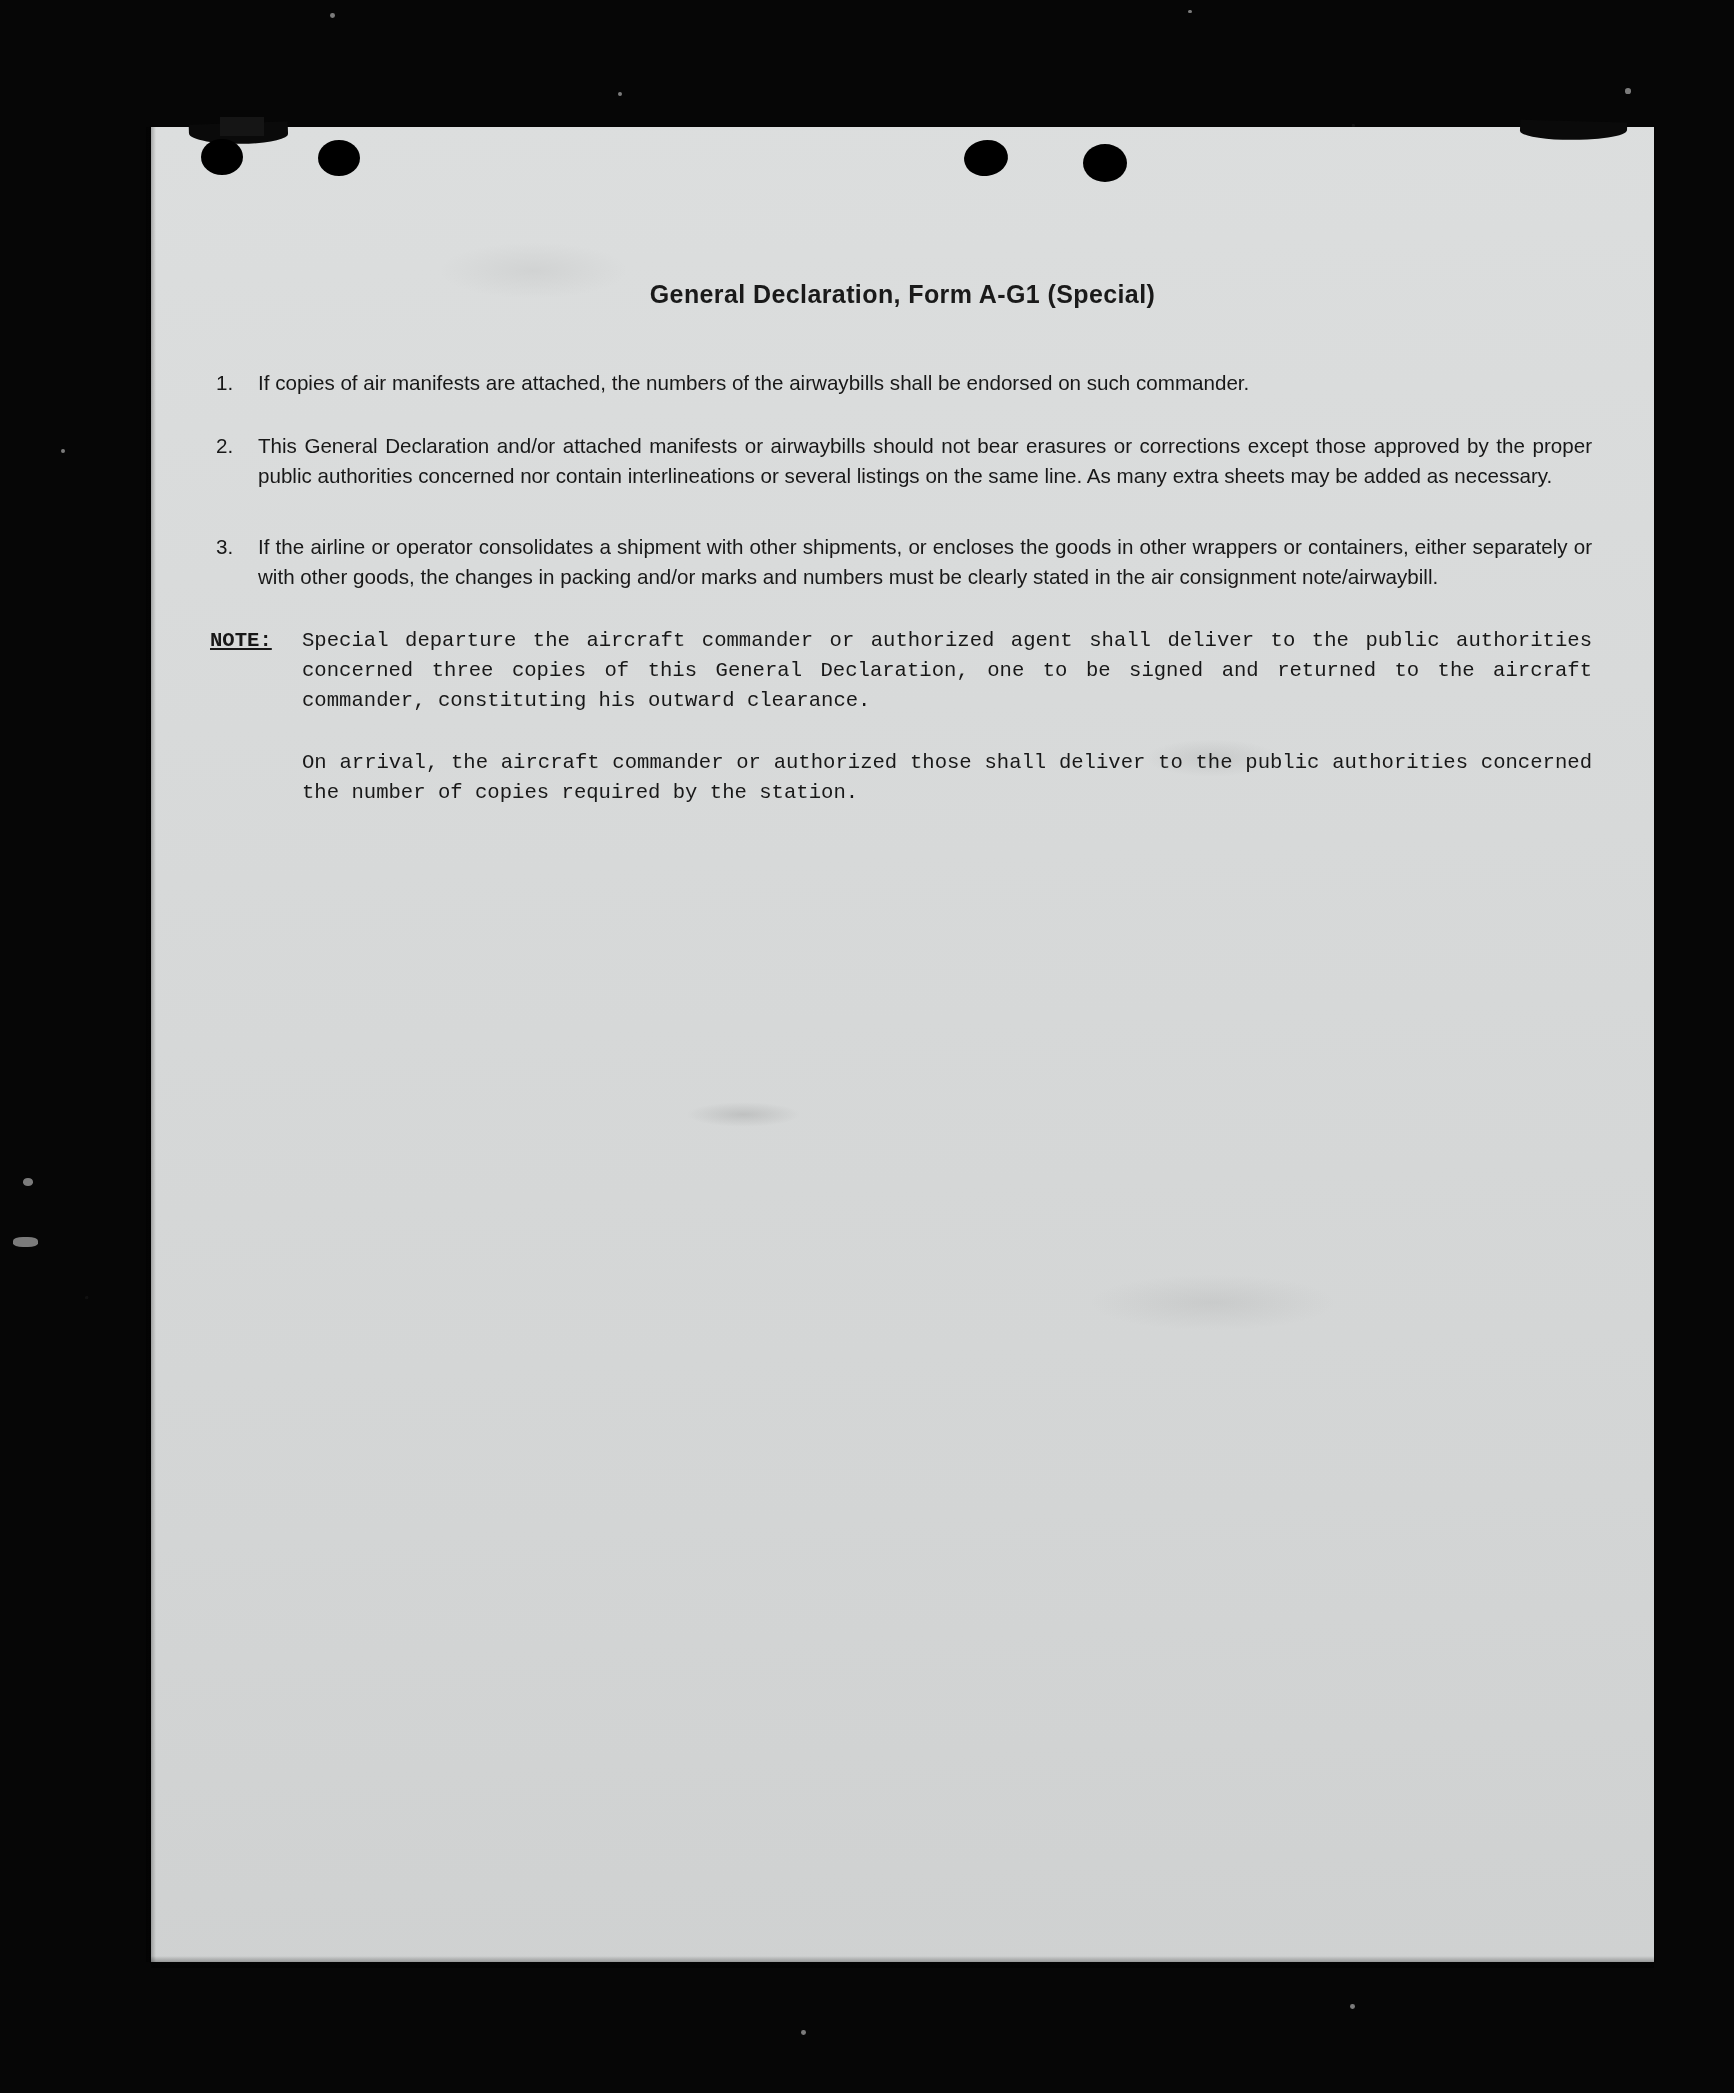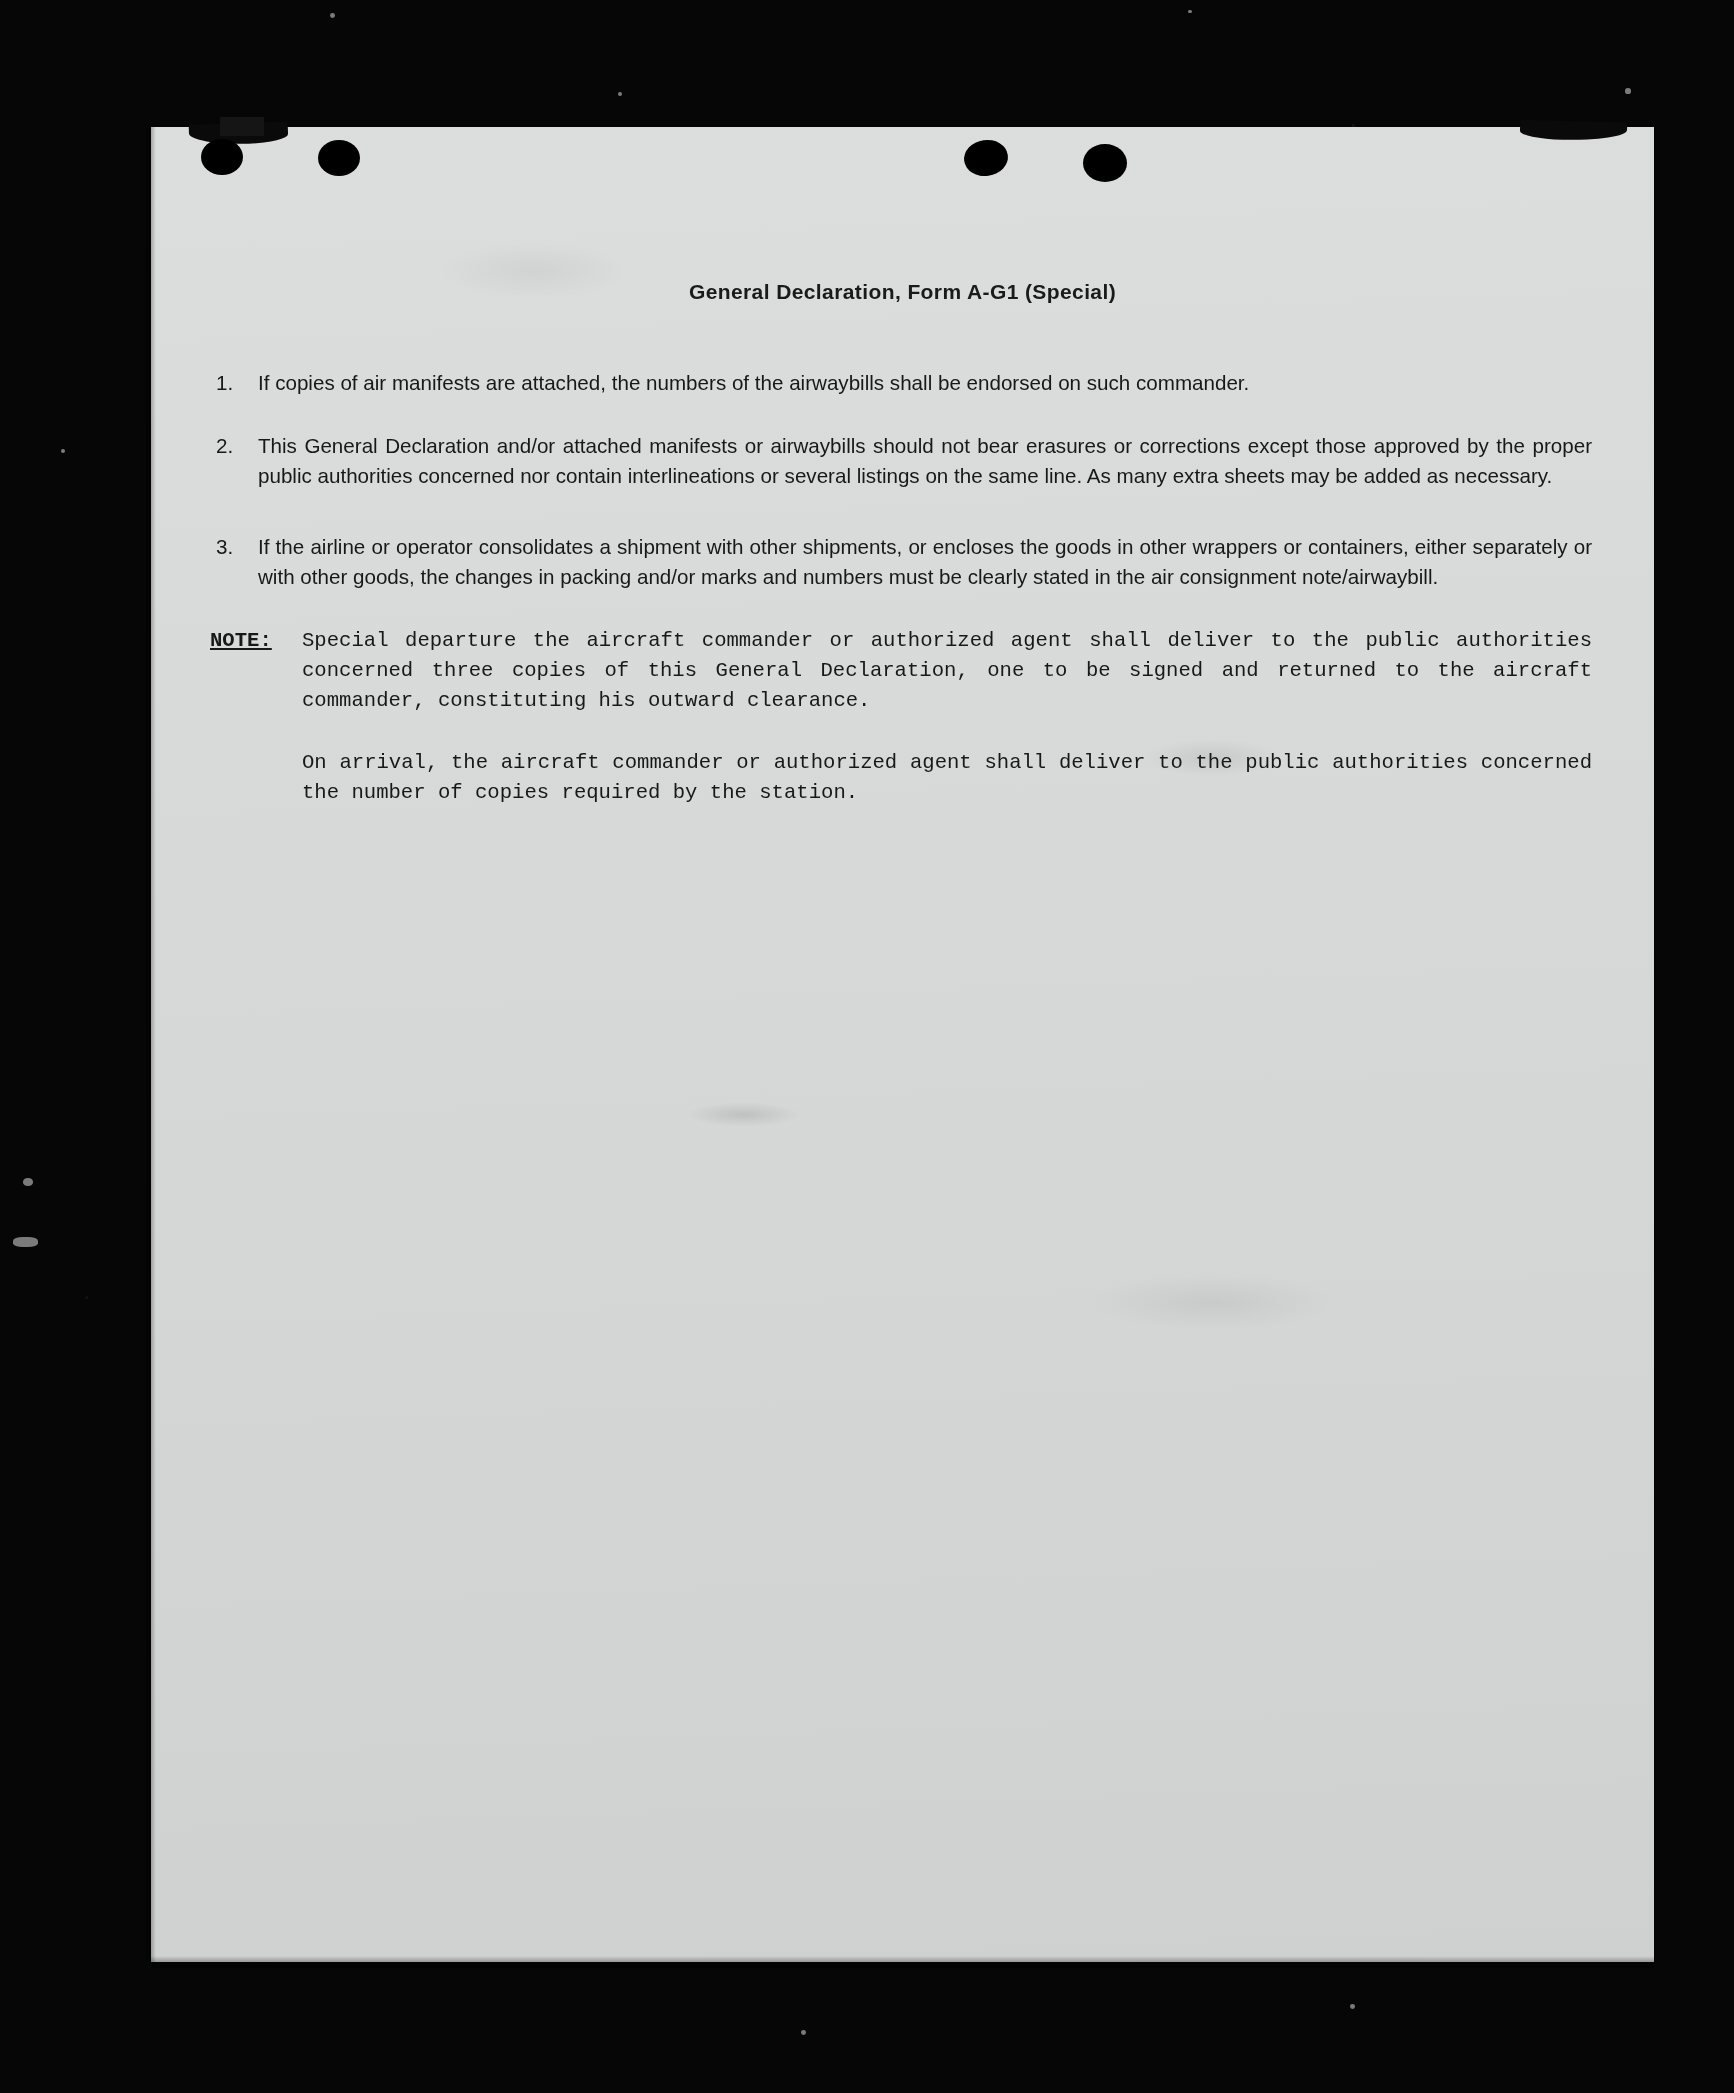--- a/index.html
+++ b/index.html
@@ -89,21 +89,21 @@
     left: 0; top: 0;
     width: 100%; height: 100%;
   }
 
   #doc-title {
     position: absolute;
     left: 0;
     top: 153px;
     width: 100%;
     text-align: center;
-    font-size: 21px;
+    font-size: 25px;
     font-weight: bold;
     letter-spacing: 0.4px;
     color: #1a1a1a;
     font-family: "Liberation Sans", sans-serif;
   }
 
   .clause {
     position: absolute;
     display: flex;
     color: #181818;
@@ -217,19 +217,19 @@
       <div class="marker">3.</div>
       <div class="body">
         <p>If the airline or operator consolidates a shipment with other shipments, or encloses the goods in other wrappers or containers, either separately or with other goods, the changes in packing and/or marks and numbers must be clearly stated in the air consignment note/airwaybill.</p>
       </div>
     </div>
 
     <div class="clause" id="clause-note">
       <div class="marker">NOTE:</div>
       <div class="body">
         <p>Special departure the aircraft commander or authorized agent shall deliver to the public authorities concerned three copies of this General Declaration, one to be signed and returned to the aircraft commander, constituting his outward clearance.</p>
-        <p>On arrival, the aircraft commander or authorized agent shall deliver to the public authorities concerned the number of copies required by the station.</p>
+        <p>On arrival, the aircraft commander or authorized those shall deliver to the public authorities concerned the number of copies required by the station.</p>
       </div>
     </div>
 
   </div>
 </div>
 
 
 </body></html>

